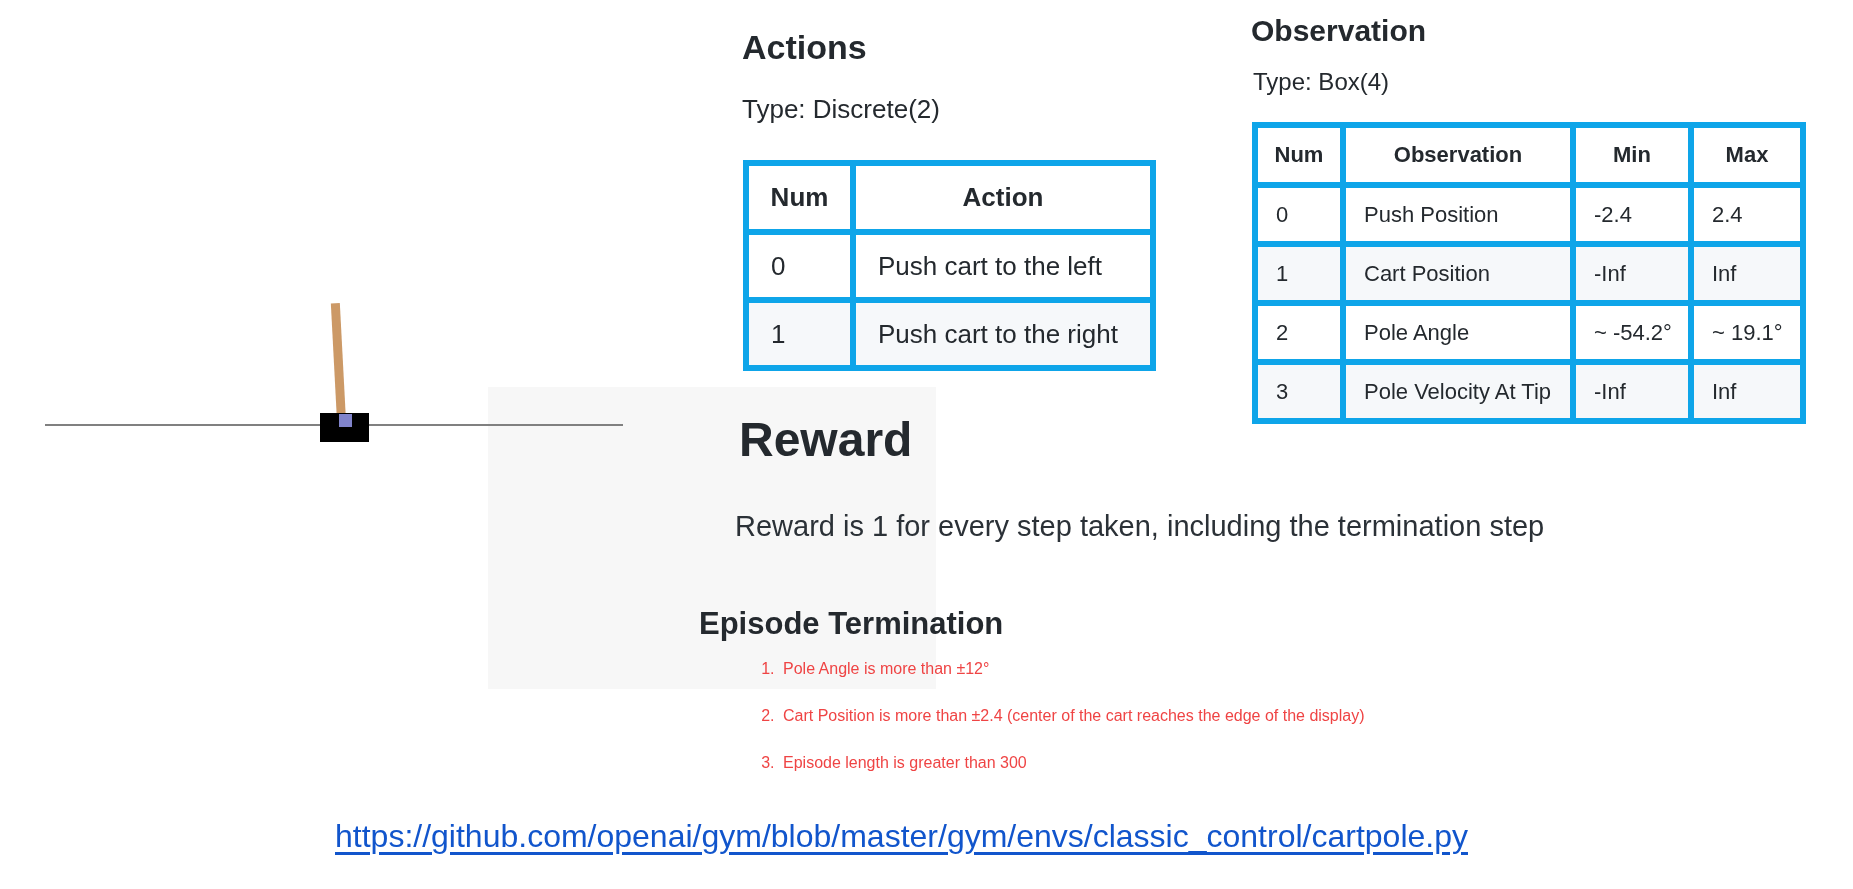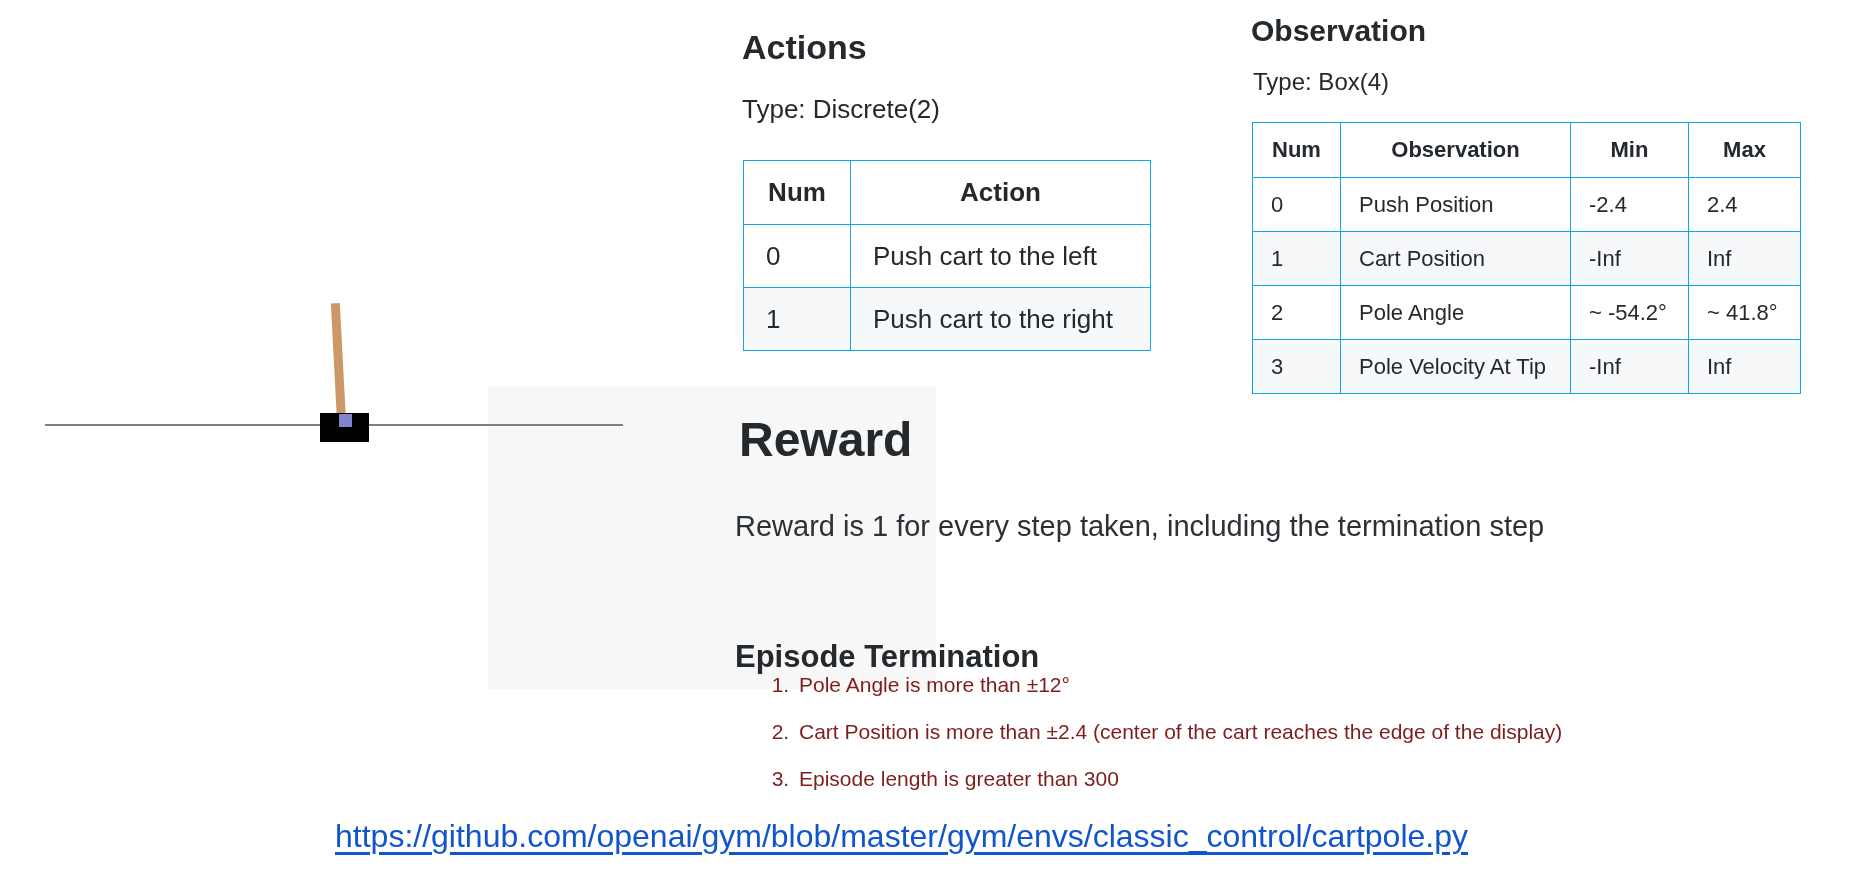--- a/index.html
+++ b/index.html
@@ -15,35 +15,35 @@
   #pole{left:337px;top:303px;width:9px;height:118px;transform:rotate(-3deg);transform-origin:50% 100%;z-index:2;}
   #axle{left:339px;top:414px;width:13px;height:13px;z-index:4;}
   
   .sec-h{font-weight:700;color:#24292e;letter-spacing:0px;z-index:2;}
   #actions-heading{left:742px;top:28px;font-size:34px;}
   #actions-type{left:742px;top:94px;font-size:26px;font-weight:400;}
   #observation-heading{left:1251px;top:14px;font-size:30px;}
   #observation-type{left:1253px;top:68px;font-size:24px;font-weight:400;}
   #reward-heading{left:739px;top:412px;font-size:48px;}
   #reward-body{left:735px;top:510px;font-size:29px;font-weight:400;color:#2b3137;}
-  #termination-heading{left:735px;top:606px;font-size:31px;margin-top:33px;}
+  #termination-heading{left:699px;top:606px;font-size:31px;}
   
   table.tbl{position:absolute;border-collapse:collapse;color:#24292e;z-index:2;background:#ffffff;}
-  table.tbl th,table.tbl td{border:1px solid #0ea5e9;vertical-align:middle;}
+  table.tbl th,table.tbl td{border:6px solid #0ea5e9;vertical-align:middle;}
   table.tbl th{font-weight:700;text-align:center;}
   table.tbl td{text-align:left;}
   #actions-table{left:743px;top:160px;font-size:26px;}
   #actions-table th{height:61px;}
   #actions-table td{height:60px;padding-left:22px;}
   #observation-table{left:1252px;top:122px;font-size:22px;}
   #observation-table th{height:52px;}
   #observation-table td{height:51px;padding-left:18px;}
   tr.alt{background:#f6f8fa;}
   
-  #termination-list{left:737px;top:652px;margin:16px;padding-left:42px;font-size:21px;font-weight:400;color:#7f1d1d;list-style:decimal;z-index:2;}
+  #termination-list{left:737px;top:652px;margin:0;padding-left:42px;font-size:16px;font-weight:400;color:#ef4444;list-style:decimal;z-index:2;}
   #termination-list li{line-height:34px;margin-bottom:13px;padding-left:4px;}
   
   #link-wrap{left:0px;top:818px;width:1795px;text-align:center;z-index:2;}
   #github-link{font-size:32px;text-decoration:underline;text-underline-offset:5px;cursor:pointer;margin-left:8px;}
 </style>
 </head>
 <body>
 
 <div id="page">
 
@@ -110,21 +110,21 @@
       <tr class="alt">
         <td>1</td>
         <td>Cart Position</td>
         <td>-Inf</td>
         <td>Inf</td>
       </tr>
       <tr>
         <td>2</td>
         <td>Pole Angle</td>
         <td>~ -54.2°</td>
-        <td>~ 41.8°</td>
+        <td>~ 19.1°</td>
       </tr>
       <tr class="alt">
         <td>3</td>
         <td>Pole Velocity At Tip</td>
         <td>-Inf</td>
         <td>Inf</td>
       </tr>
     </tbody>
   </table>
 

